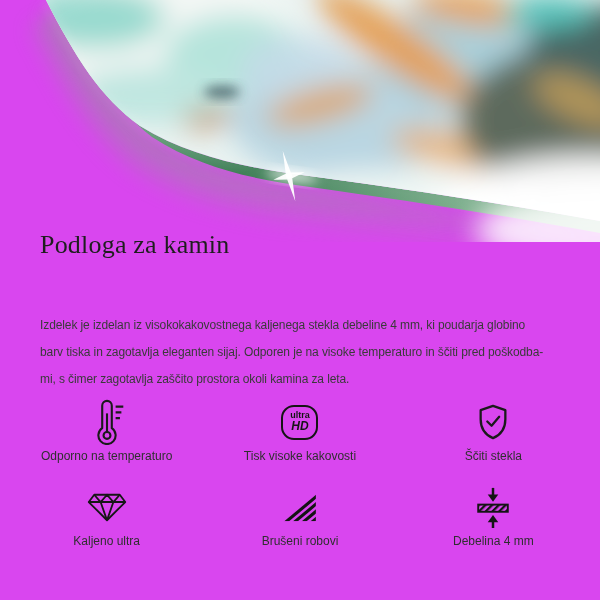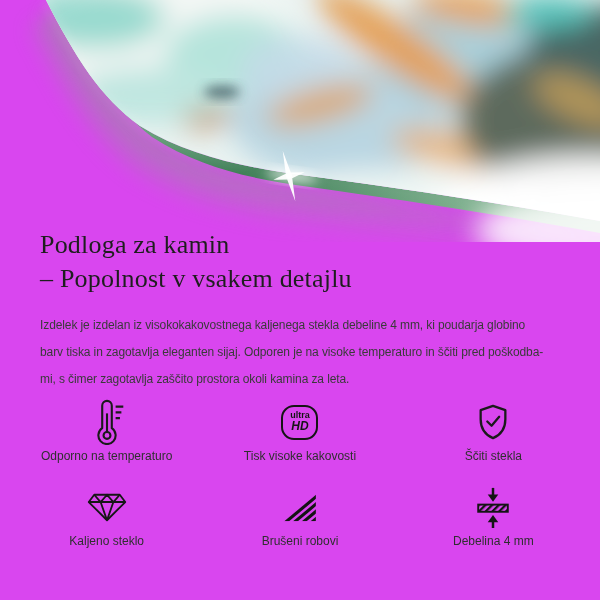--- a/index.html
+++ b/index.html
@@ -110,21 +110,20 @@
         <g transform="translate(289,176) rotate(-14)" fill="#ffffff">
           <path d="M0,-26 L2.6,-3 L16,0 L2.6,3 L0,26 L-2.6,3 L-16,0 L-2.6,-3 Z" opacity="0.95"></path>
           <circle r="3"></circle>
         </g>
       </g>
     </svg>
   </div>
 
   <h1 class="heading" style="margin:0;font-weight:400;">
     <span>Podloga za kamin</span>
-    <span>– Popolnost v vsakem detajlu</span>
   </h1>
 
   <p class="para" style="margin:0;">
     <span>Izdelek je izdelan iz visokokakovostnega kaljenega stekla debeline 4 mm, ki poudarja globino</span>
     <span>barv tiska in zagotavlja eleganten sijaj. Odporen je na visoke temperaturo in ščiti pred poškodba-</span>
     <span>mi, s čimer zagotavlja zaščito prostora okoli kamina za leta.</span>
   </p>
 
   <div class="features">
 
@@ -162,21 +161,21 @@
 
     <div class="feature">
       <div class="icon-slot">
         <svg width="42" height="31" viewBox="0 0 46 34" fill="none" stroke="#161616" stroke-width="2" stroke-linejoin="round">
           <path d="M9,3 H37 L43,11 L23,31 L3,11 Z"></path>
           <path d="M9,3 L16,11 L23,3 L30,11 L37,3"></path>
           <path d="M3,11 H43"></path>
           <path d="M16,11 L23,31 M30,11 L23,31"></path>
         </svg>
       </div>
-      <div class="label">Kaljeno steklo</div>
+      <div class="label">Kaljeno ultra</div>
     </div>
 
     <div class="feature">
       <div class="icon-slot">
         <svg width="37" height="31" viewBox="0 0 40 34">
           <defs>
             <clipPath id="triClip">
                 <path d="M2,32 L38,32 L38,2 Z"></path>
               </clipPath>
           </defs>

